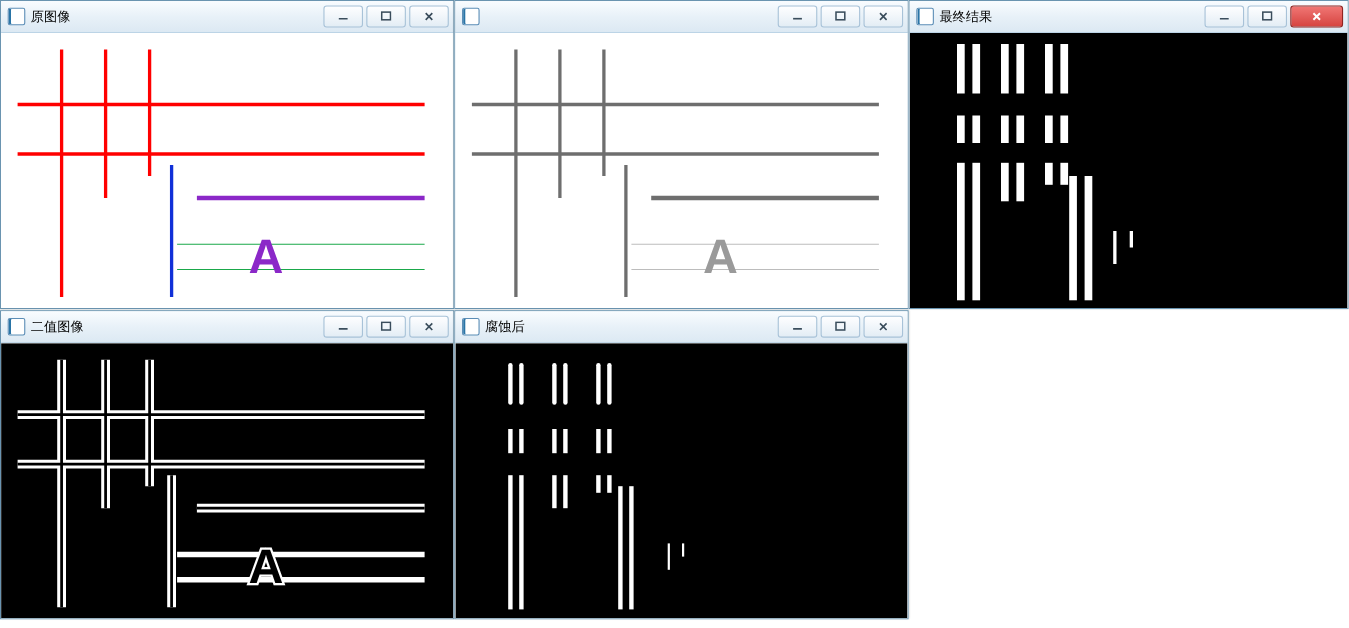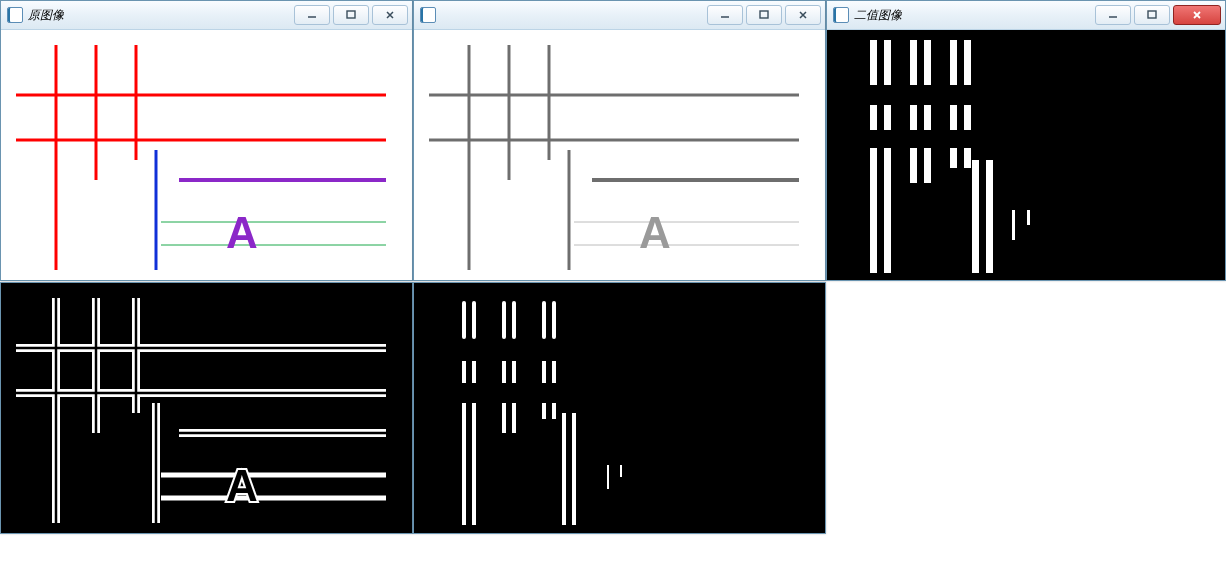--- a/index.html
+++ b/index.html
@@ -20,21 +20,20 @@
       box-shadow: 0 0 2px rgba(0,0,0,0.2);
     }
     .titlebar {
       height: 28px;
       background: linear-gradient(180deg, #f9fcff 0%, #e8f1f8 50%, #dce9f3 100%);
       border-bottom: 1px solid #bcd4e6;
       display: flex;
       align-items: center;
       padding: 0 4px 0 6px;
       white-space: nowrap;
-      font-style: italic;
     }
     .titlebar .icon-os {
       width: 14px;
       height: 14px;
       margin-right: 5px;
       display: inline-block;
       border: 1px solid #5b8db6;
       border-radius: 2px;
       background: #fff;
       box-shadow: inset 2px 0 0 #2974a6;
@@ -160,21 +159,21 @@
       <line x1="160" y1="192" x2="385" y2="192" stroke="#bcbcbc" stroke-width="1"></line>
       <line x1="160" y1="215" x2="385" y2="215" stroke="#bcbcbc" stroke-width="1"></line>
       <text x="225" y="218" font-family="Arial" font-size="44" font-weight="600" fill="#9a9a9a">A</text>
     </svg>
   </div>
 </div>
 
 <div class="window" style="left:826px; top:0px; width:398px;">
   <div class="titlebar">
     <span class="icon-os"></span>
-    <span class="title">二值图像</span>
+    <span class="title">最终结果</span>
     <div class="btns">
       <div class="btn">
           <svg viewBox="0 0 10 10">
             <path d="M1 7 H9" stroke="#3a4d5c" stroke-width="1.5"></path>
           </svg>
         </div>
       <div class="btn">
           <svg viewBox="0 0 10 10">
             <rect x="1" y="1" width="8" height="7" fill="none" stroke="#3a4d5c" stroke-width="1.4"></rect>
           </svg>
@@ -215,20 +214,41 @@
           <rect x="159" y="130" width="7" height="113"></rect>
 
         <rect x="185" y="180" width="3" height="30"></rect>
         <rect x="200" y="180" width="3" height="15"></rect>
       </g>
     </svg>
   </div>
 </div>
 
 <div class="window" style="left:0px; top:282px; width:411px;">
+  <div class="titlebar">
+    <span class="icon-os"></span>
+    <span class="title">二值图像</span>
+    <div class="btns">
+      <div class="btn">
+          <svg viewBox="0 0 10 10">
+            <path d="M1 7 H9" stroke="#3a4d5c" stroke-width="1.5"></path>
+          </svg>
+        </div>
+      <div class="btn">
+          <svg viewBox="0 0 10 10">
+            <rect x="1" y="1" width="8" height="7" fill="none" stroke="#3a4d5c" stroke-width="1.4"></rect>
+          </svg>
+        </div>
+      <div class="btn">
+          <svg viewBox="0 0 10 10">
+            <path d="M2 2 L8 8 M8 2 L2 8" stroke="#3a4d5c" stroke-width="1.5"></path>
+          </svg>
+        </div>
+    </div>
+  </div>
   <div class="content" style="height:250px;">
     <svg class="canvas" viewBox="0 0 411 250">
       <rect width="411" height="250" fill="#000"></rect>
       <g stroke="#fff" fill="none" stroke-width="8">
         <line x1="55" y1="15" x2="55" y2="240"></line>
         <line x1="95" y1="15" x2="95" y2="150"></line>
         <line x1="135" y1="15" x2="135" y2="130"></line>
         <line x1="15" y1="65" x2="385" y2="65"></line>
         <line x1="15" y1="110" x2="385" y2="110"></line>
         <line x1="155" y1="120" x2="155" y2="240"></line>
@@ -244,20 +264,41 @@
         <line x1="15" y1="110" x2="385" y2="110"></line>
         <line x1="155" y1="120" x2="155" y2="240"></line>
         <line x1="178" y1="150" x2="385" y2="150"></line>
       </g>
       <text x="225" y="218" font-family="Arial" font-size="44" font-weight="900" fill="#000" stroke="#fff" stroke-width="4" paint-order="stroke">A</text>
     </svg>
   </div>
 </div>
 
 <div class="window" style="left:413px; top:282px; width:411px;">
+  <div class="titlebar">
+    <span class="icon-os"></span>
+    <span class="title">腐蚀后</span>
+    <div class="btns">
+      <div class="btn">
+          <svg viewBox="0 0 10 10">
+            <path d="M1 7 H9" stroke="#3a4d5c" stroke-width="1.5"></path>
+          </svg>
+        </div>
+      <div class="btn">
+          <svg viewBox="0 0 10 10">
+            <rect x="1" y="1" width="8" height="7" fill="none" stroke="#3a4d5c" stroke-width="1.4"></rect>
+          </svg>
+        </div>
+      <div class="btn">
+          <svg viewBox="0 0 10 10">
+            <path d="M2 2 L8 8 M8 2 L2 8" stroke="#3a4d5c" stroke-width="1.5"></path>
+          </svg>
+        </div>
+    </div>
+  </div>
   <div class="content" style="height:250px;">
     <svg class="canvas" viewBox="0 0 411 250">
       <rect width="411" height="250" fill="#000"></rect>
       <g fill="#fff">
         <rect x="48" y="18" width="4" height="38" rx="2"></rect>
           <rect x="58" y="18" width="4" height="38" rx="2"></rect>
         <rect x="88" y="18" width="4" height="38" rx="2"></rect>
           <rect x="98" y="18" width="4" height="38" rx="2"></rect>
         <rect x="128" y="18" width="4" height="38" rx="2"></rect>
           <rect x="138" y="18" width="4" height="38" rx="2"></rect>

